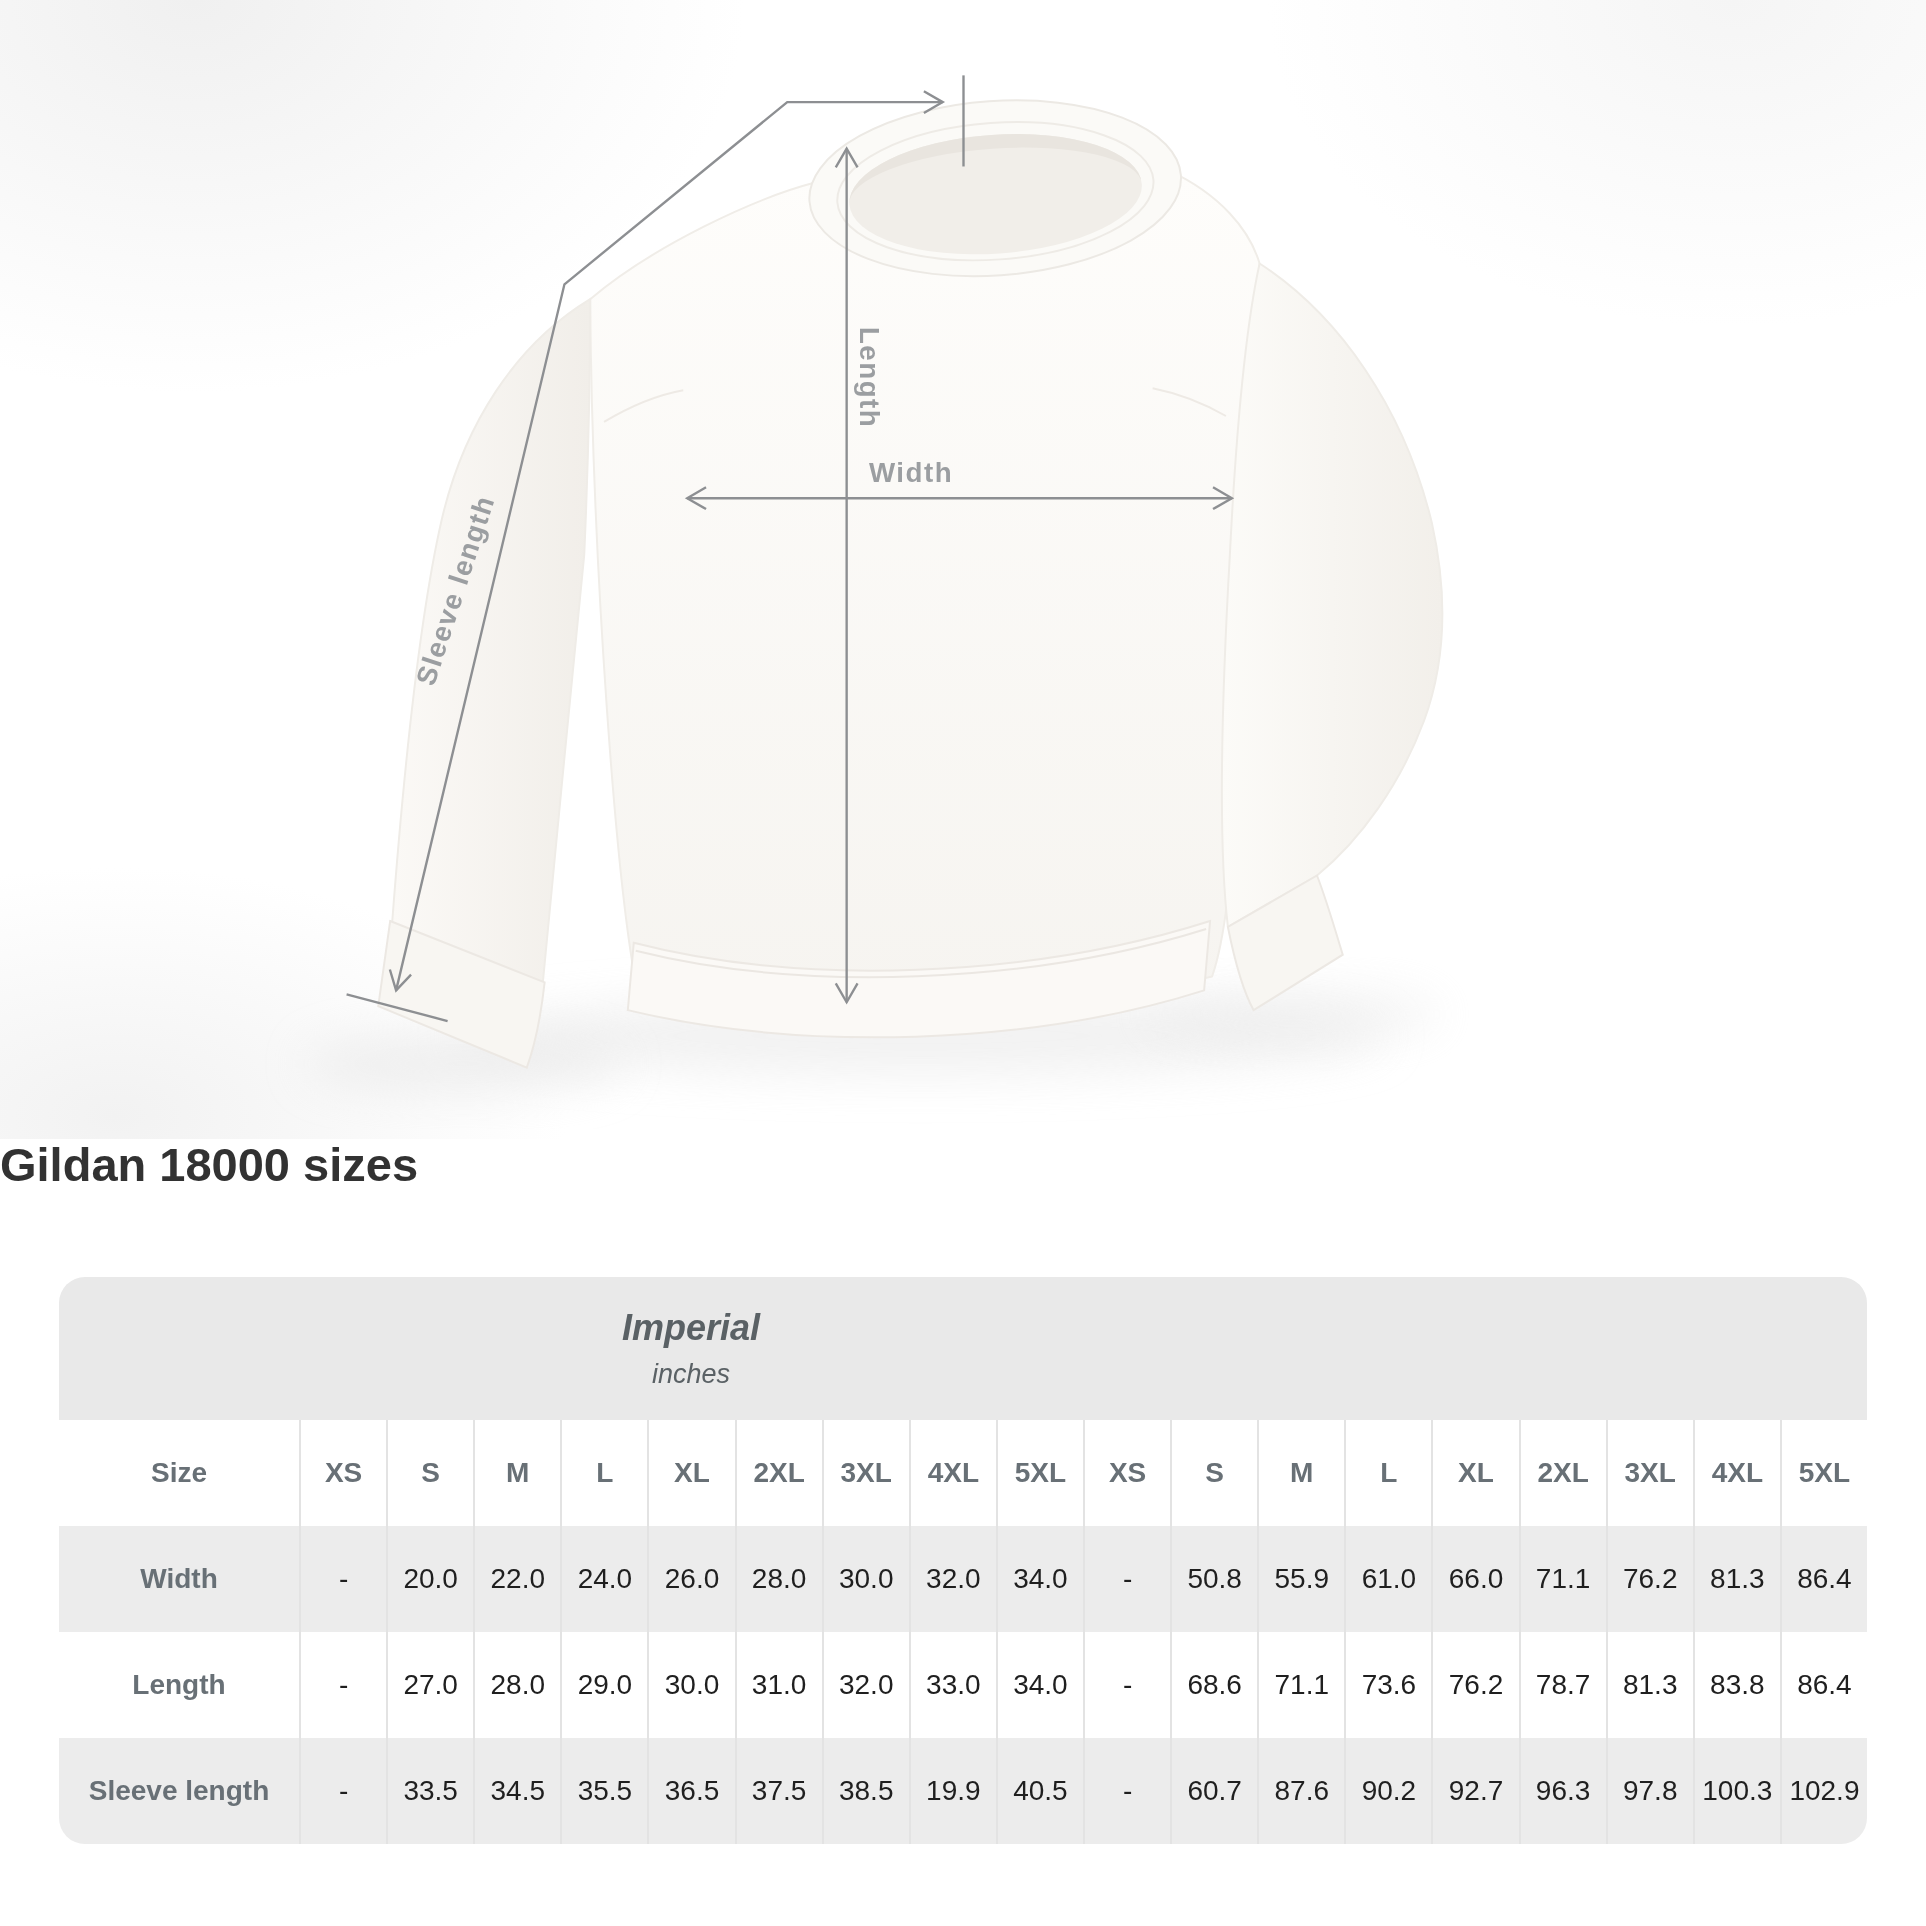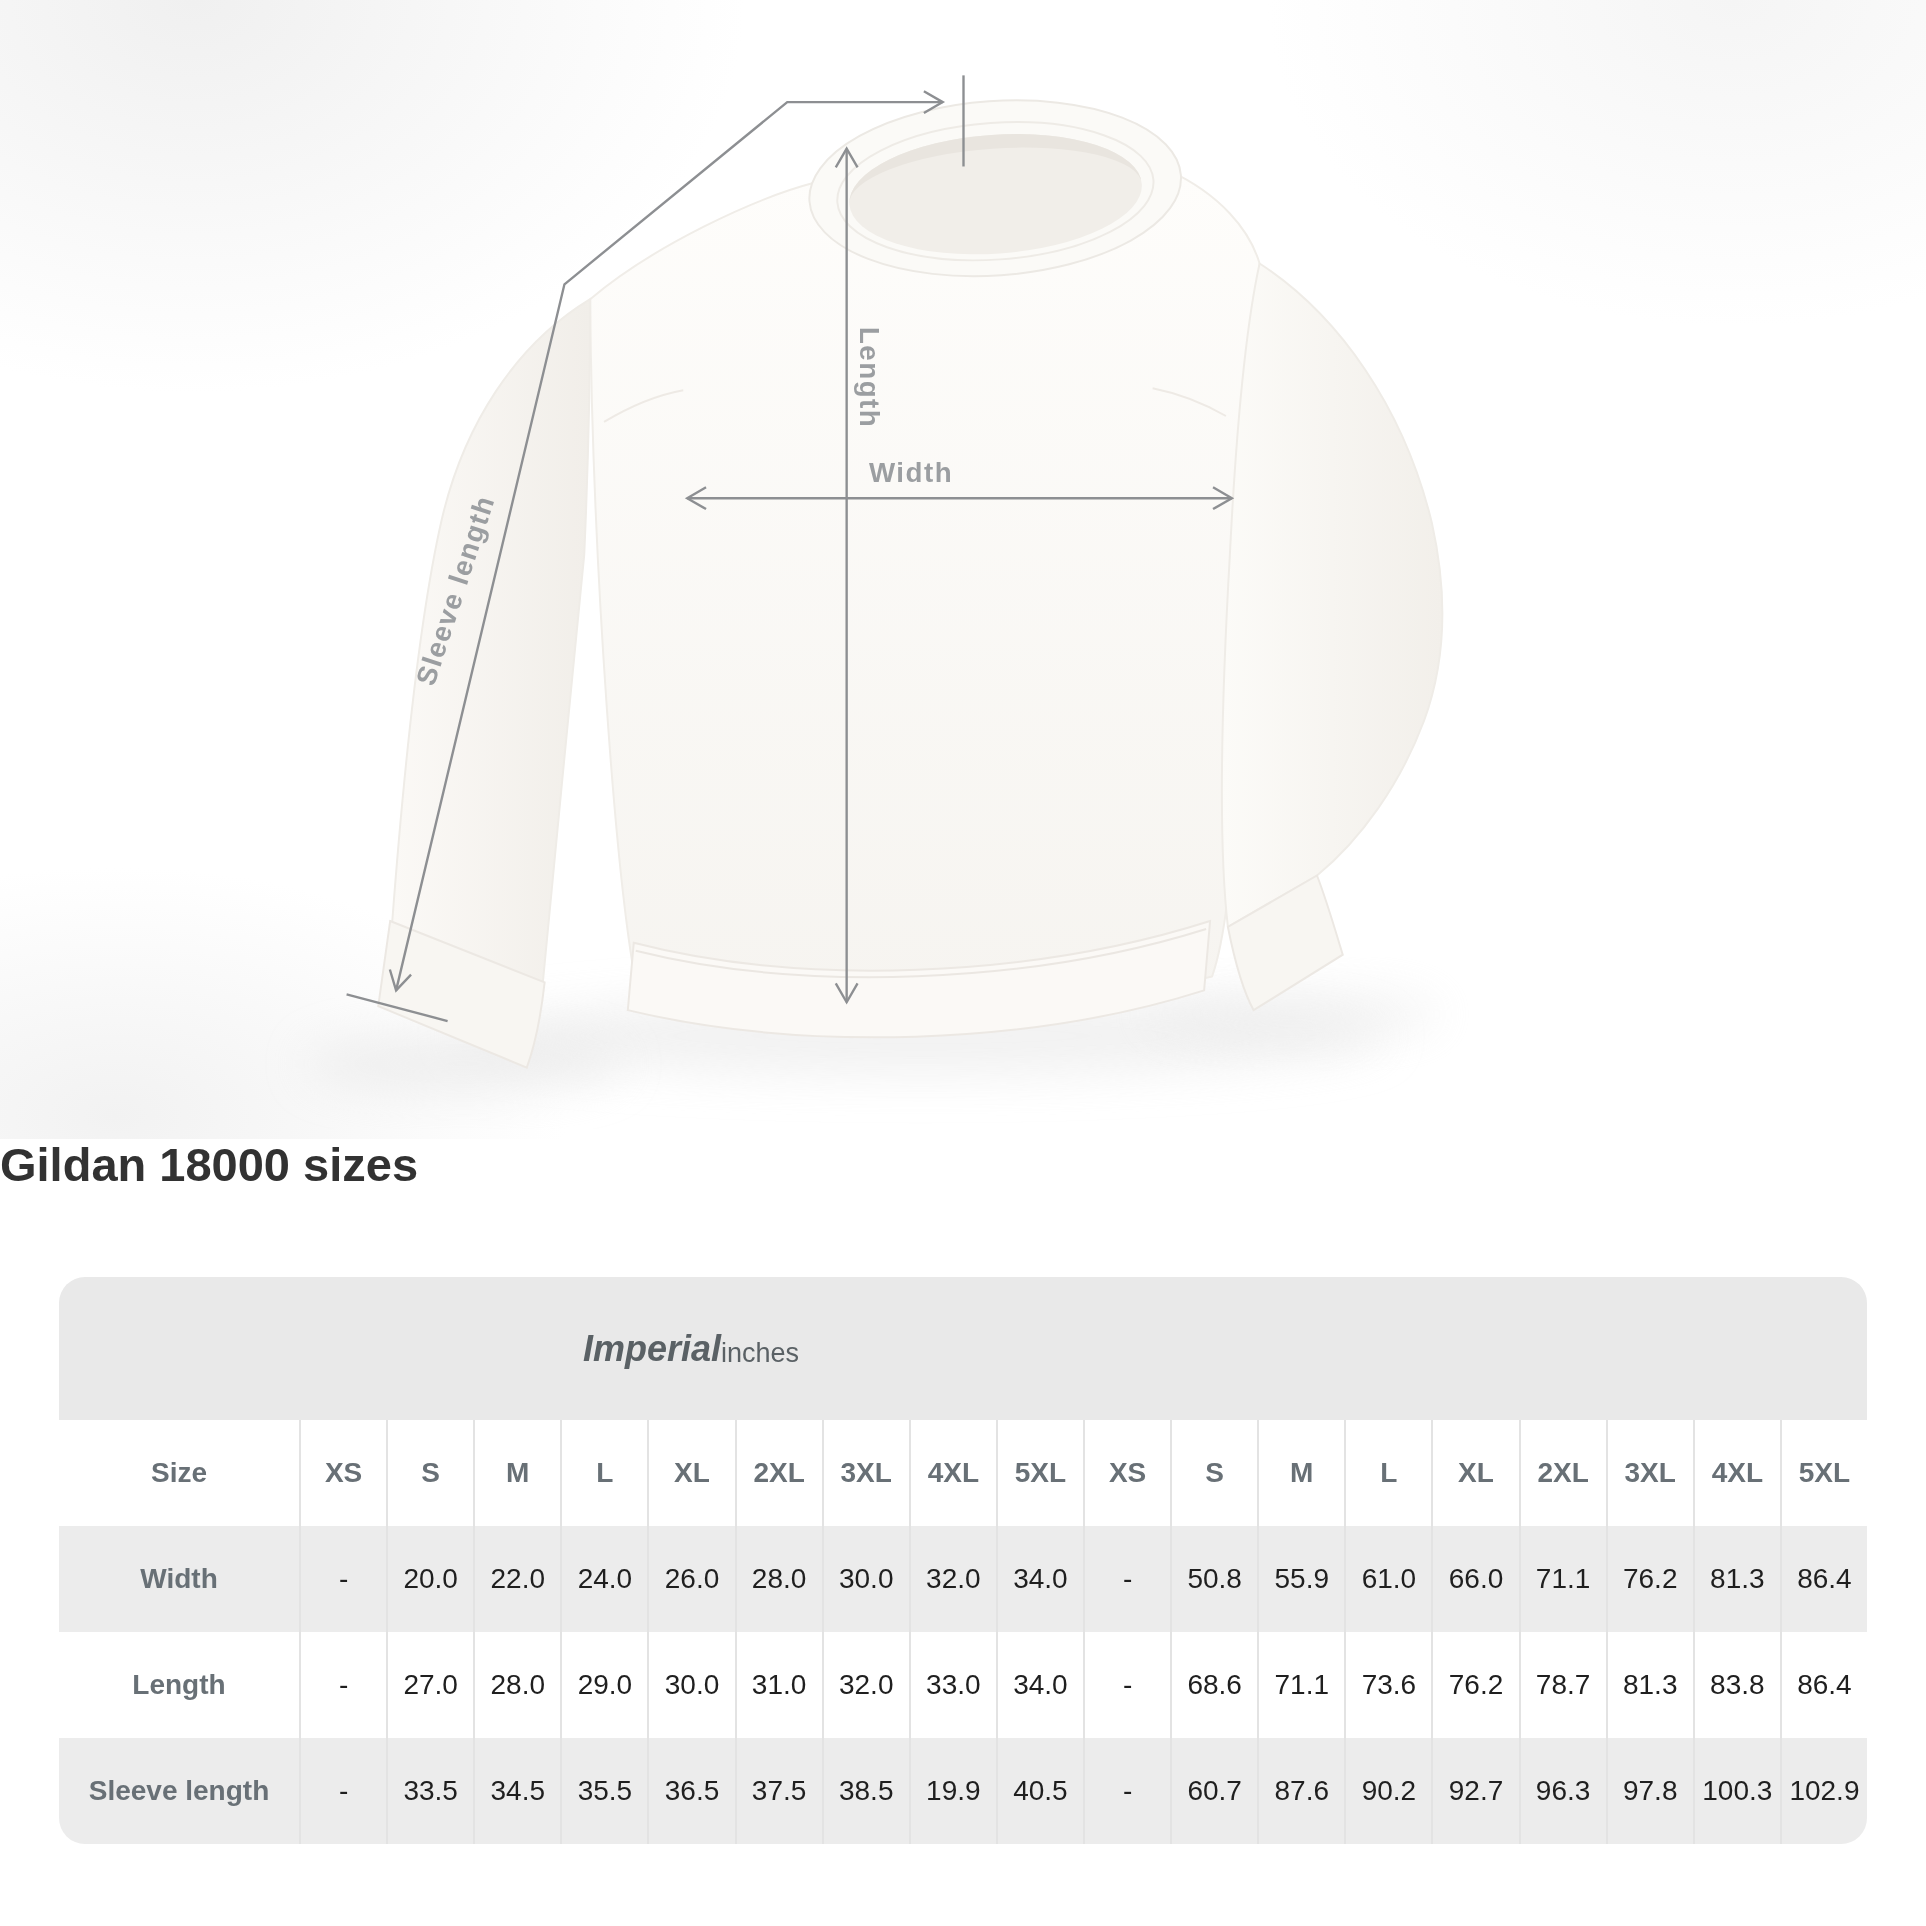--- a/index.html
+++ b/index.html
@@ -30,23 +30,23 @@
     position:absolute;top:1214px;left:0;width:100%;margin:0;
     text-align:center;font-size:27px;font-style:italic;color:#4e4e4e;
   }
   
   .size-table{
     position:absolute;top:1277px;left:59px;width:1808px;
     border-radius:26px;overflow:hidden;background:#ffffff;
   }
   .band,.trow{display:grid;grid-template-columns:240px repeat(18,1fr);}
   .band{height:143px;background:#e9e9e9;}
-  .band .group{grid-column:span 9;display:flex;flex-direction:row;align-items:center;justify-content:center;}
+  .band .group{grid-column:span 9;display:flex;flex-direction:column;align-items:center;justify-content:center;}
   .group-title{font-size:36px;font-weight:bold;font-style:italic;color:#5a6165;}
-  .group-sub{font-size:27px;color:#5a6165;margin-top:10px;}
+  .group-sub{font-size:27px;font-style:italic;color:#5a6165;margin-top:10px;}
   .trow{height:106px;}
   .trow.stripe .cell{background:#ececec;}
   .cell{
     display:flex;align-items:center;justify-content:center;
     font-size:28px;color:#1f1f1f;background:#ffffff;
     border-left:2px solid #e3e3e3;
   }
   .cell.first{border-left:none;}
   .cell.slate{font-weight:bold;color:#687076;}
 </style>

